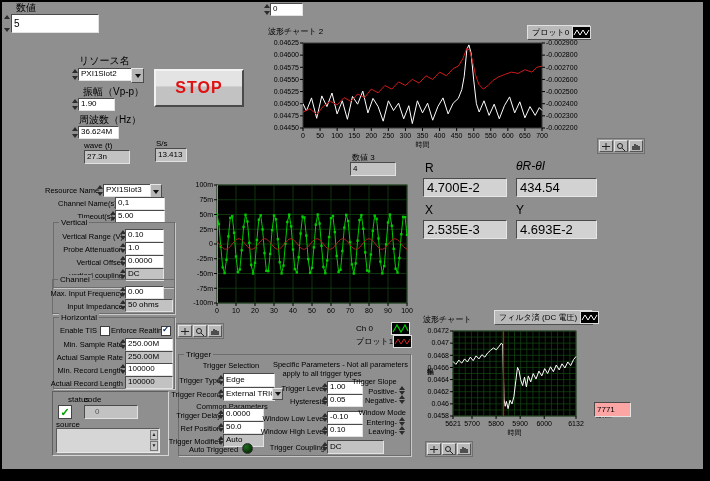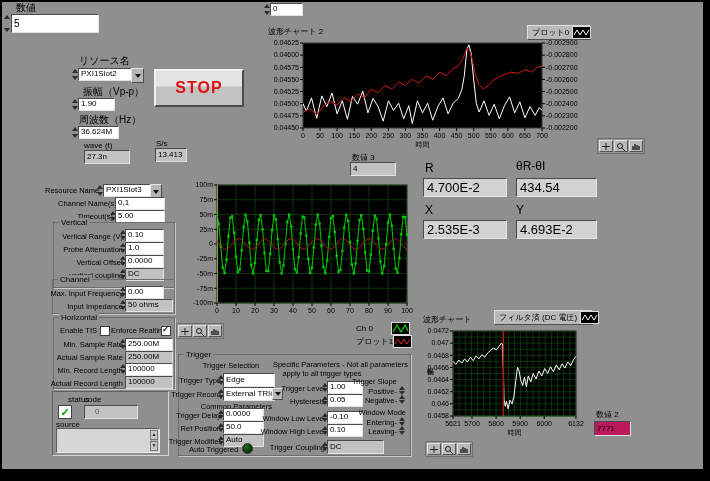--- a/index.html
+++ b/index.html
@@ -176,21 +176,21 @@
         <path d="M2 8V4m2 4V2m2 6V3m2 5V4" stroke="#222" stroke-width="1.4" fill="none"></path>
       </svg>
     </span>
 </div>
 
 <div class="lbl" style="left:352px;top:153px">数値 3</div>
 <div class="fld ind" style="left:350px;top:162px;width:40px;height:12px;line-height:12px">4</div>
 
 <div class="big" style="left:425px;top:162px">R</div>
 <div class="bigfld" style="left:423px;top:178px;width:76px;height:17px">4.700E-2</div>
-<div class="big" style="left:516px;top:160px;">θR-θI</div>
+<div class="big" style="left:516px;top:160px;font-style:italic">θR-θI</div>
 <div class="bigfld" style="left:516px;top:178px;width:73px;height:17px">434.54</div>
 <div class="big" style="left:425px;top:204px">X</div>
 <div class="bigfld" style="left:423px;top:220px;width:76px;height:17px">2.535E-3</div>
 <div class="big" style="left:516px;top:204px">Y</div>
 <div class="bigfld" style="left:516px;top:220px;width:73px;height:17px">4.693E-2</div>
 
 <div class="abs" style="left:176px;top:178px;width:236px;height:142px">
     <svg width="236" height="142">
       <rect x="41" y="7" width="190" height="118" fill="#000" stroke="#3a3a3a" stroke-width="1"></rect>
       <line x1="41" y1="7" x2="41" y2="125" stroke="#134a13" stroke-width="0.7"></line>
@@ -470,21 +470,21 @@
 
 <div class="tl" style="left:177px;top:376px;width:44px">Trigger Type</div>
 <div class="spin" style="left:217px;top:375px;height:10px"></div>
 <div class="fld" style="left:223px;top:373px;width:46px;height:12px;line-height:12px">Edge</div>
 
 <div class="tl" style="left:168px;top:390px;width:53px">Trigger Record</div>
 <div class="spin" style="left:217px;top:389px;height:10px"></div>
 <div class="fld" style="left:223px;top:387px;width:46px;height:12px;line-height:12px">External TRIG</div>
 <div class="cbtn" style="left:272px;top:388px;width:9px;height:10px"></div>
 
-<div class="tl" style="left:192px;top:402px;width:80px;">Common Parameters</div>
+<div class="tl" style="left:192px;top:402px;width:80px;text-align:center">Common Parameters</div>
 
 <div class="tl" style="left:176px;top:411px;width:45px">Trigger Delay</div>
 <div class="spin" style="left:217px;top:410px;height:9px"></div>
 <div class="fld" style="left:223px;top:408px;width:35px;height:11px">0.0000</div>
 
 <div class="tl" style="left:176px;top:424px;width:45px">Ref Position</div>
 <div class="spin" style="left:217px;top:423px;height:9px"></div>
 <div class="fld" style="left:223px;top:421px;width:35px;height:11px">50.0</div>
 
 <div class="tl" style="left:166px;top:437px;width:55px">Trigger Modifier</div>
@@ -624,13 +624,13 @@
       </svg>
     </span>
   <span class="palbtn">
       <svg width="10" height="9">
         <path d="M2 8V4m2 4V2m2 6V3m2 5V4" stroke="#222" stroke-width="1.4" fill="none"></path>
       </svg>
     </span>
 </div>
 
 <div class="lbl" style="left:596px;top:410px">数値 2</div>
-<div class="fld ind" style="left:594px;top:421px;width:31px;height:13px;line-height:13px;background:#be185d">7771</div>
+<div class="fld ind" style="left:594px;top:402px;width:31px;height:13px;line-height:13px;background:#fca5a5">7771</div>
 
 </body></html>

